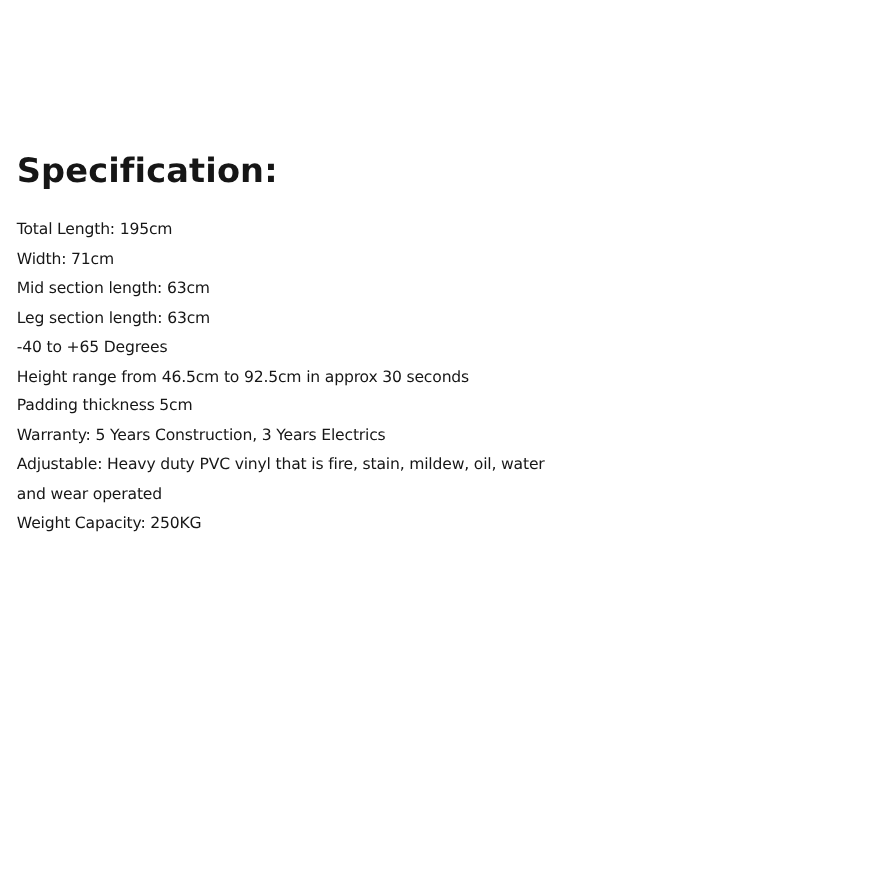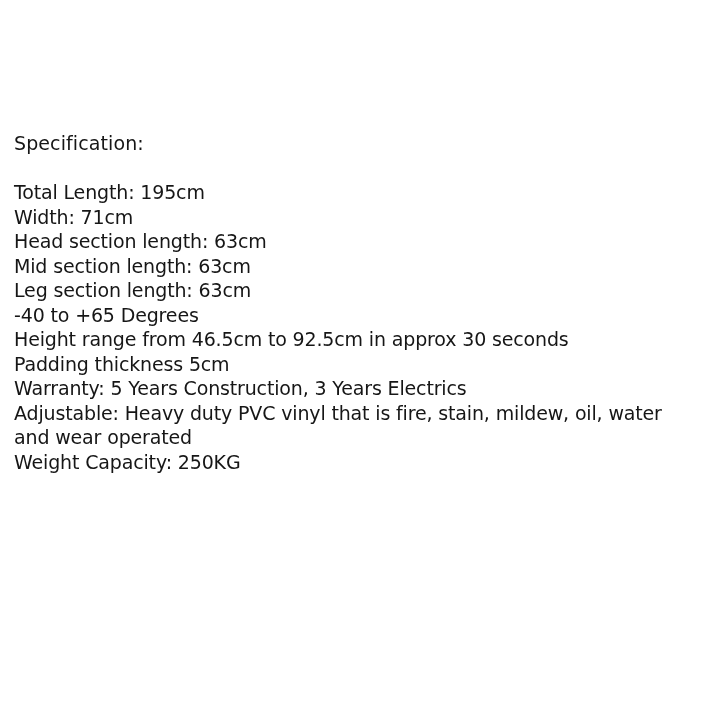--- a/index.html
+++ b/index.html
@@ -14,41 +14,40 @@
     font-family: "DejaVu Sans", "Liberation Sans", sans-serif;
     color: #161616;
   }
   .spec-sheet {
     box-sizing: border-box;
     width: 724px;
     padding: 131px 10px 0 14px;
   }
   .spec-heading {
     margin: 0 0 24.5px 0;
-    font-size: 19px;
-    font-weight: 400;
+    font-size: 28px;
+    font-weight: 700;
     line-height: 24.5px;
     letter-spacing: 0.1px;
   }
   .spec-line {
-    font-size: 19px;
+    font-size: 13px;
     line-height: 24.5px;
     white-space: nowrap;
     letter-spacing: -0.15px;
   }
 </style>
 </head>
 <body>
 
 <div class="spec-sheet">
   <h1 class="spec-heading">Specification:</h1>
 
   <div class="spec-line">Total Length: 195cm</div>
   <div class="spec-line">Width: 71cm</div>
-  <div class="spec-line">Head section length: 63cm</div>
   <div class="spec-line">Mid section length: 63cm</div>
   <div class="spec-line">Leg section length: 63cm</div>
   <div class="spec-line">-40 to +65 Degrees</div>
   <div class="spec-line">Height range from 46.5cm to 92.5cm in approx 30 seconds</div>
   <div class="spec-line">Padding thickness 5cm</div>
   <div class="spec-line">Warranty: 5 Years Construction, 3 Years Electrics</div>
   <div class="spec-line">Adjustable: Heavy duty PVC vinyl that is fire, stain, mildew, oil, water</div>
   <div class="spec-line">and wear operated</div>
   <div class="spec-line">Weight Capacity: 250KG</div>
 </div>

